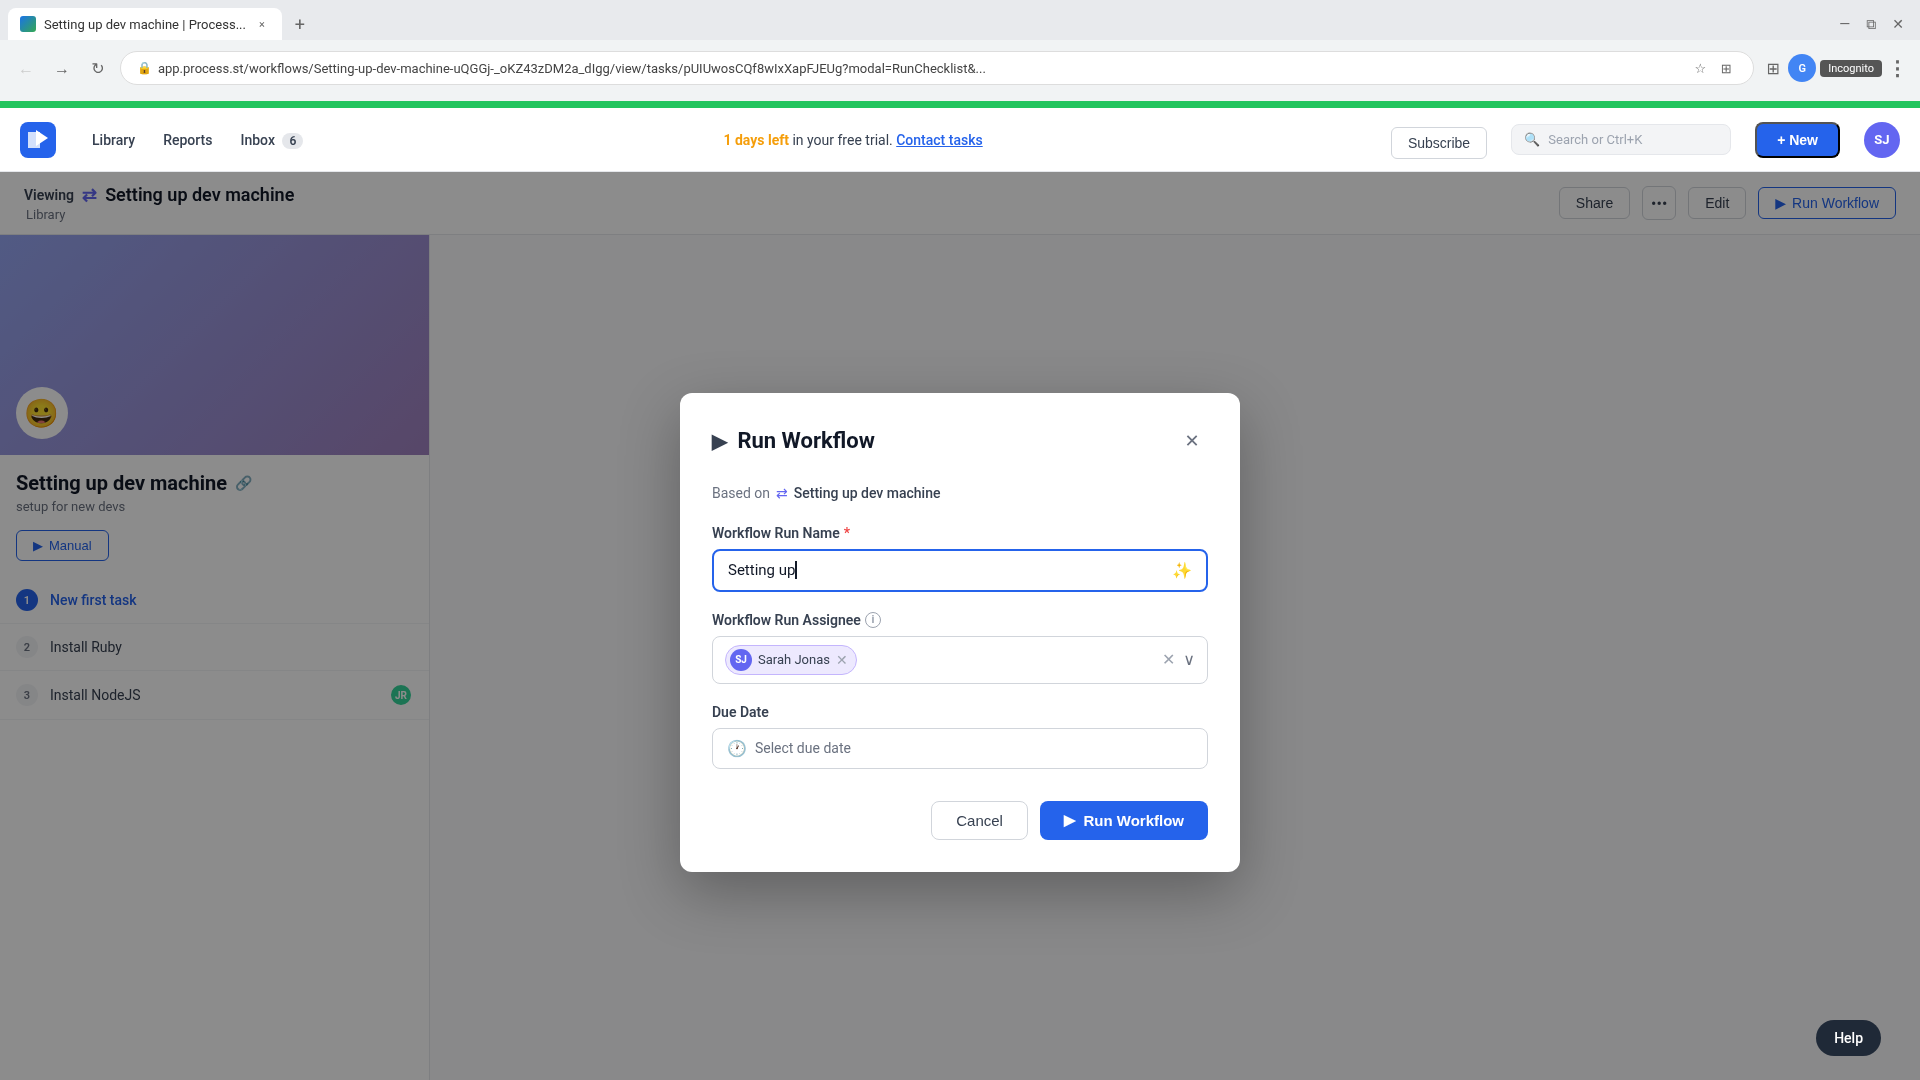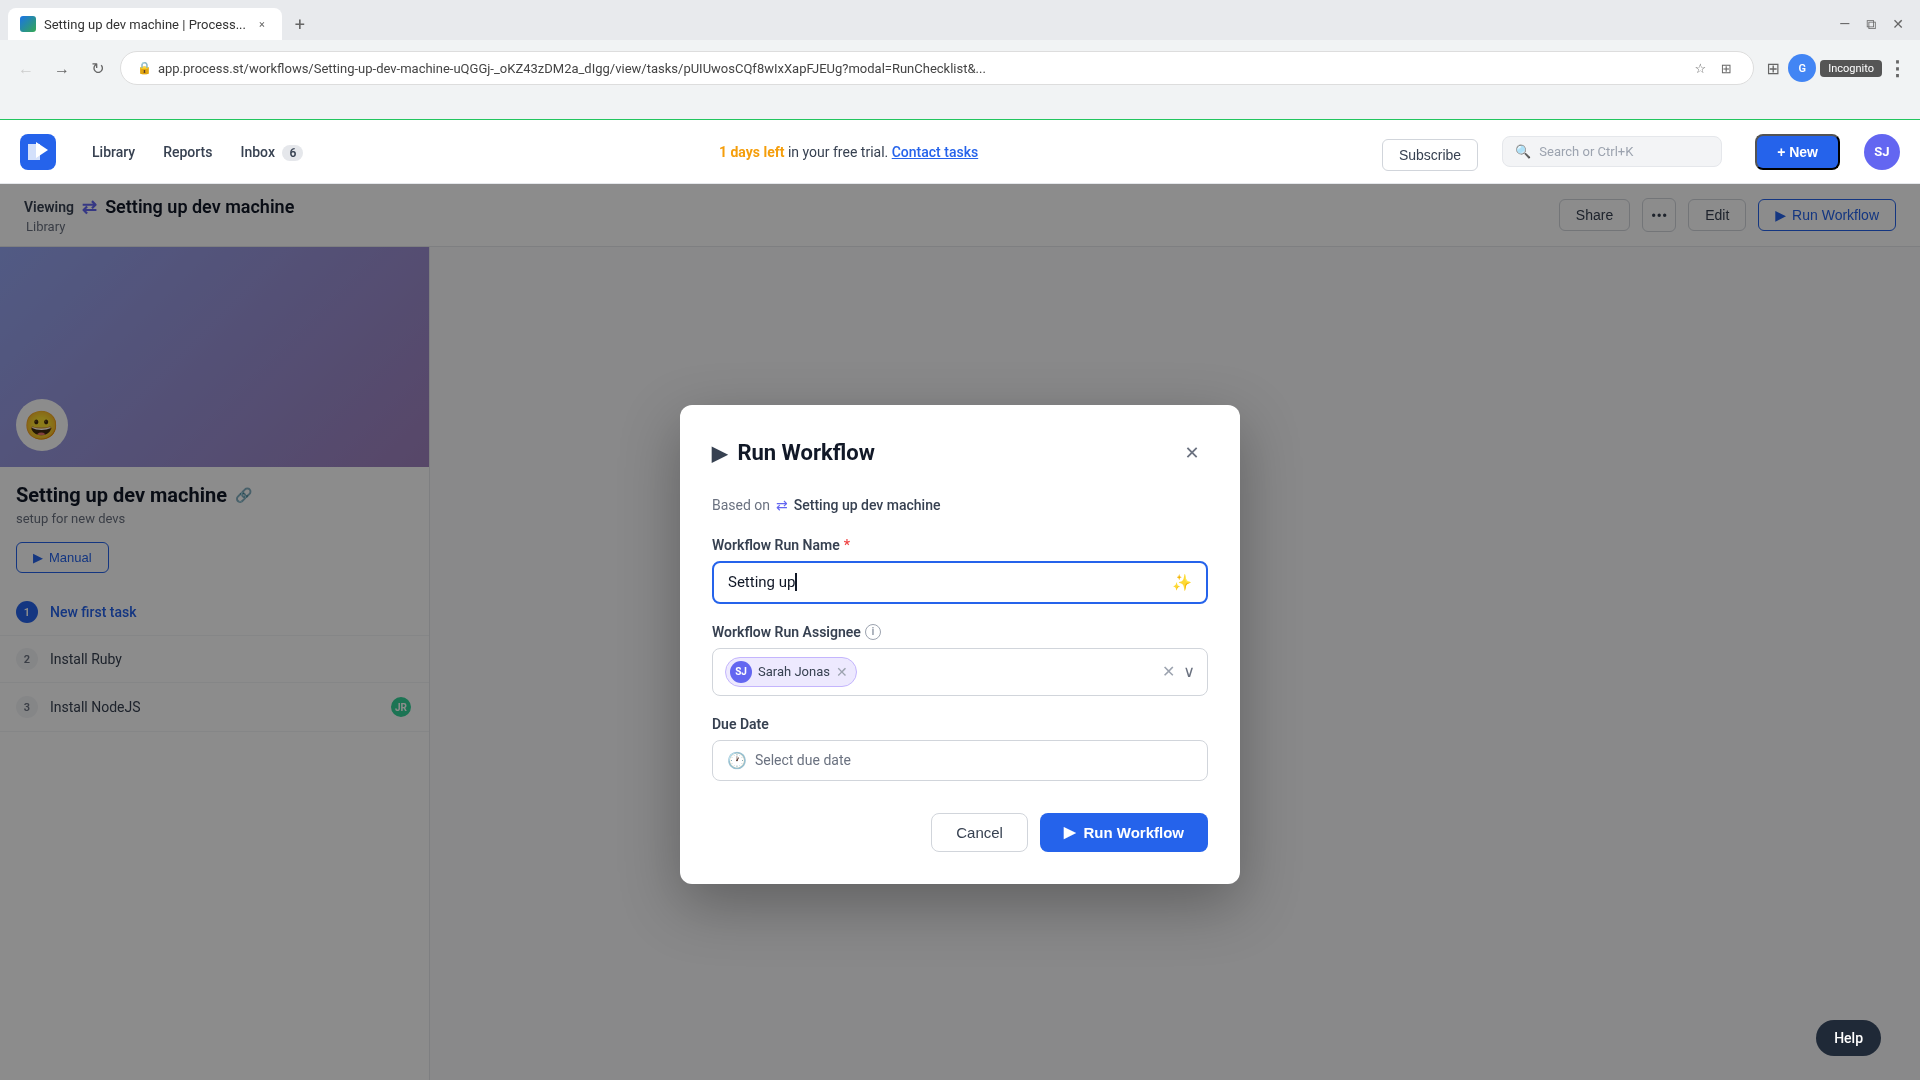--- a/index.html
+++ b/index.html
@@ -8,22 +8,22 @@
       background: #f5f5f5;
       width: 1920px;
       height: 1080px;
       overflow: hidden;
       position: relative;
     }
 
     
     .browser-chrome {
       background: #f1f3f4;
-      border-bottom: 1px solid #22c55e;
-      height: 120px;
+      border-bottom: 7px solid #22c55e;
+      height: 108px;
     }
     .tab-bar {
       display: flex;
       align-items: center;
       padding: 8px 8px 0;
       background: #e8eaed;
       height: 40px;
     }
     .tab {
       display: flex;
@@ -252,21 +252,20 @@
       color: white;
       border-radius: 8px;
       padding: 8px 20px;
       font-size: 14px;
       font-weight: 600;
       cursor: pointer;
       display: flex;
       align-items: center;
       gap: 6px;
       white-space: nowrap;
-      margin-left: 9px;
     }
     .user-avatar {
       width: 36px;
       height: 36px;
       border-radius: 50%;
       background: #6366f1;
       display: flex;
       align-items: center;
       justify-content: center;
       font-size: 13px;

